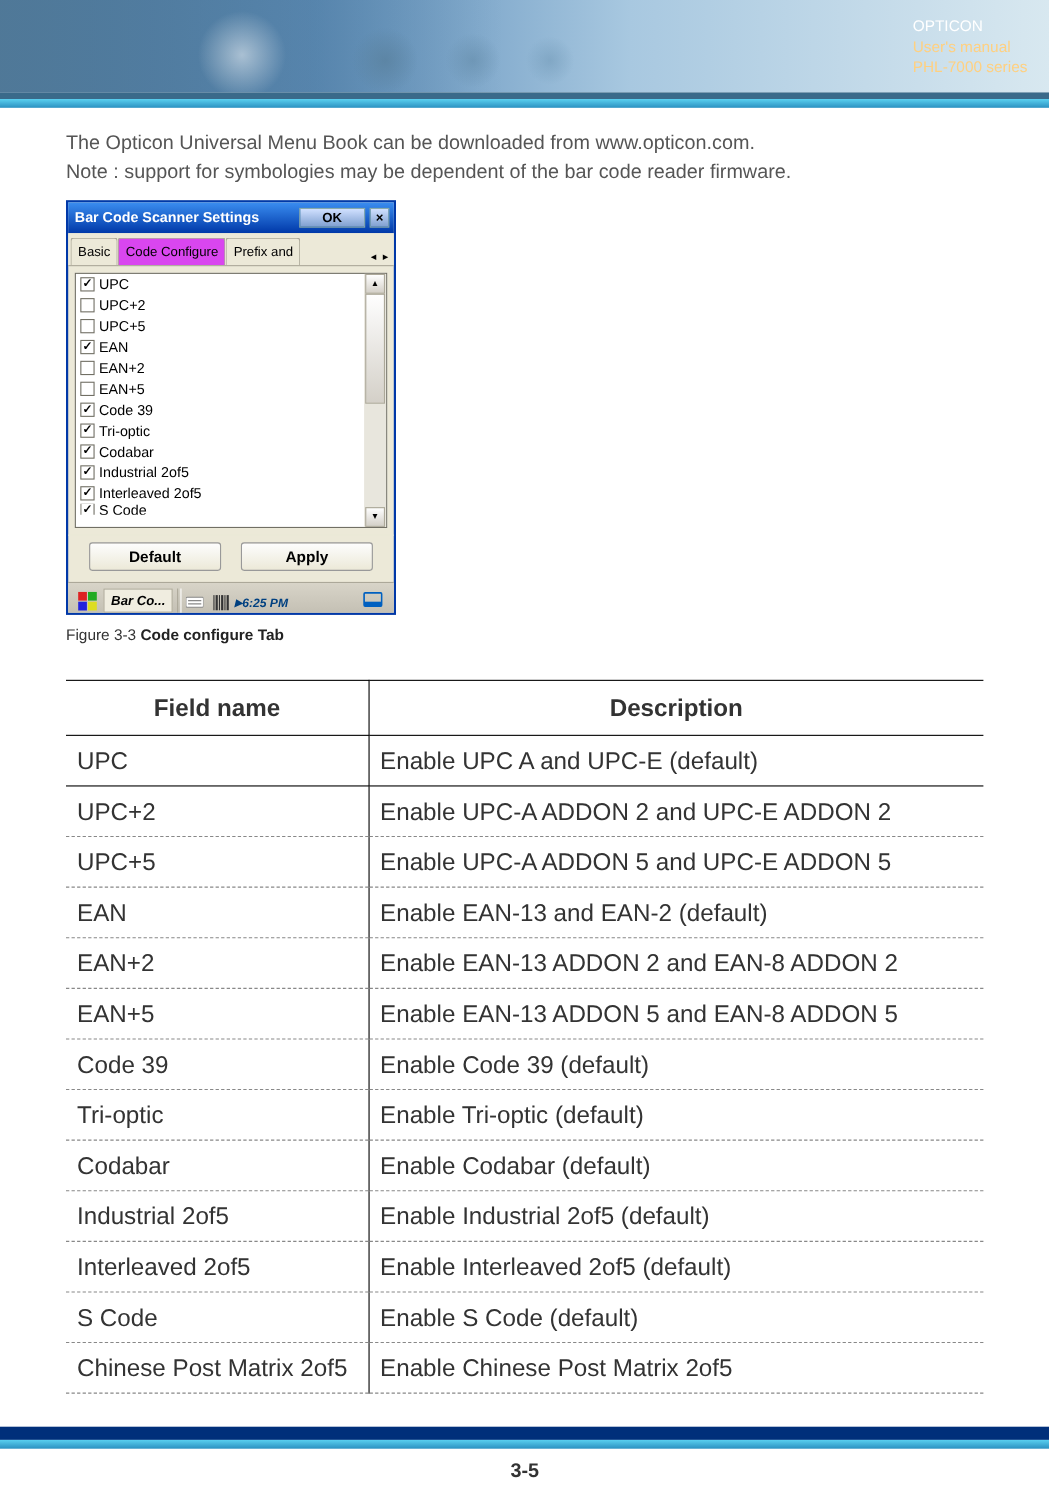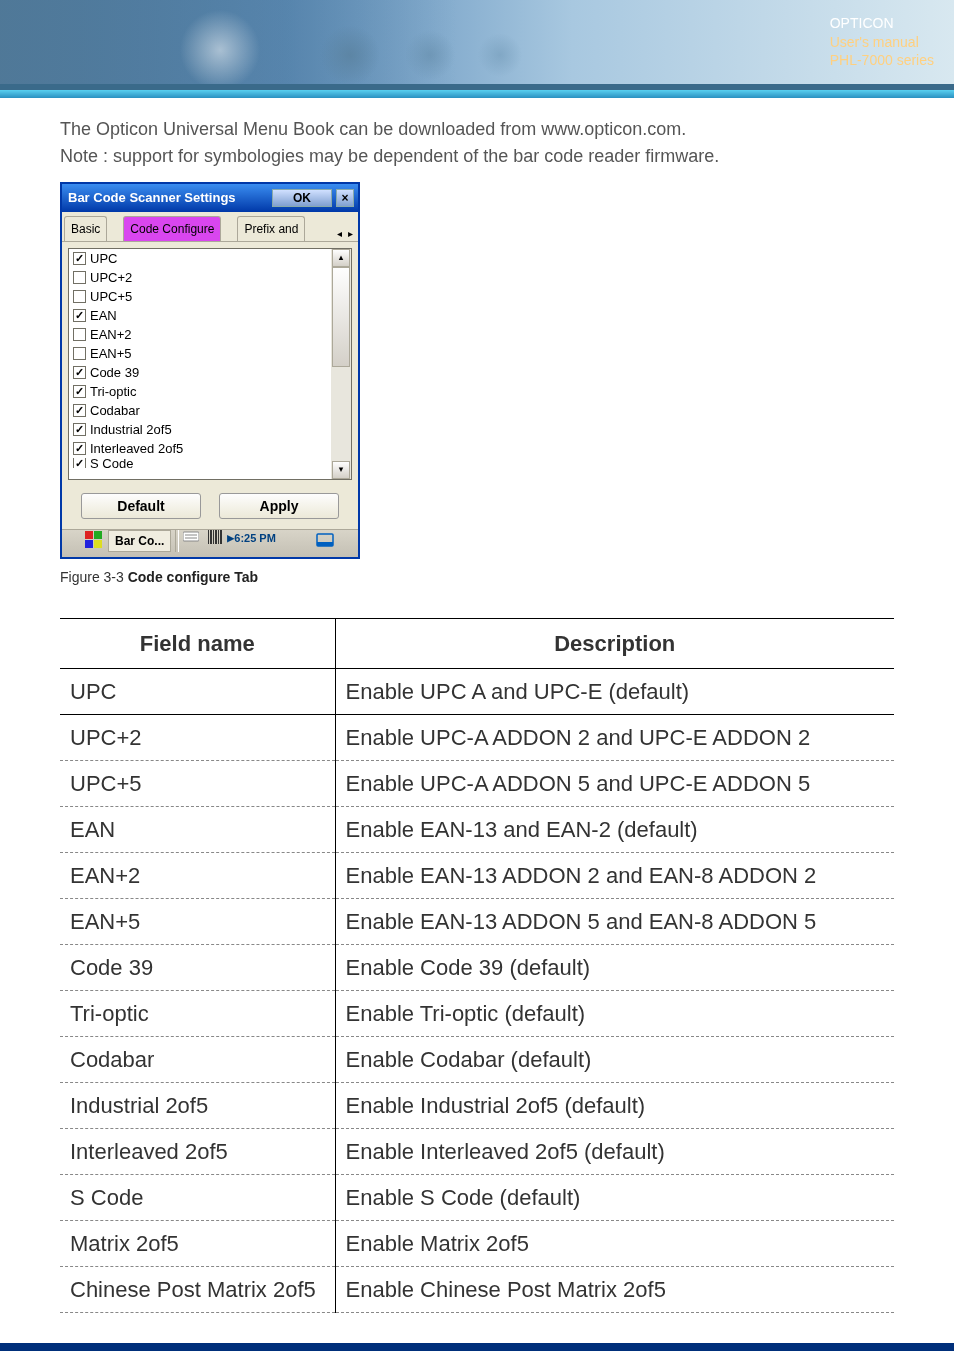--- a/index.html
+++ b/index.html
@@ -98,21 +98,21 @@
     padding-top: 4px;
     border-bottom: 1px solid #aca899;
   }
   .tab {
     border: 1px solid #aca899;
     border-bottom: none;
     border-top-left-radius: 3px;
     border-top-right-radius: 3px;
     padding: 3px 6px;
     background: #ece9d8;
-    margin-right: 16px;
+    margin-right: 0;
     font-size: 12px;
   }
   .tab.active { background: #d946ef; }
   .tab-nav {
     margin-left: auto;
     display: flex;
     align-items: center;
     padding-right: 2px;
   }
   .tab-nav span {
@@ -185,24 +185,25 @@
     display: flex;
     align-items: center;
     justify-content: center;
     color: #000;
   }
   .taskbar {
     height: 28px;
     background: linear-gradient(to bottom, #d8d4c8, #c4c0b4);
     border-top: 1px solid #aca899;
     display: flex;
-    align-items: flex-start;
-    padding: 0 22px;
+    align-items: flex-end;
+    padding: 0 8px;
     font-size: 12px;
     font-weight: bold;
+    font-style: italic;
   }
   .taskbar .start-icon {
     width: 20px; height: 20px;
     display: inline-flex; align-items:center; justify-content:center;
     margin-right: 4px;
   }
   .taskbar .task-btn {
     height: 22px; display:flex; align-items:center;
     padding: 0 6px;
     border: 1px solid #aca899; background:#f0ede0;
@@ -440,24 +441,20 @@
         </tr>
         <tr class="dash-row">
           <td class="fname">Interleaved 2of5</td>
           <td>Enable Interleaved 2of5 (default)</td>
         </tr>
         <tr class="dash-row">
           <td class="fname">S Code</td>
           <td>Enable S Code (default)</td>
         </tr>
         <tr class="dash-row">
-          <td class="fname">Matrix 2of5</td>
-          <td>Enable Matrix 2of5</td>
-        </tr>
-        <tr class="dash-row">
           <td class="fname">Chinese Post Matrix 2of5</td>
           <td>Enable Chinese Post Matrix 2of5</td>
         </tr>
       </tbody>
   </table>
 </div>
 
 <div class="footer">
   <div class="navy-bar"></div>
   <div class="cyan-bar2"></div>

